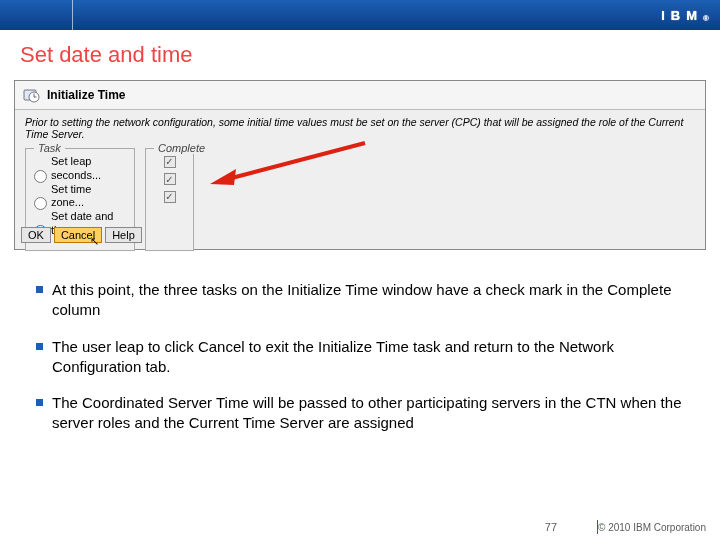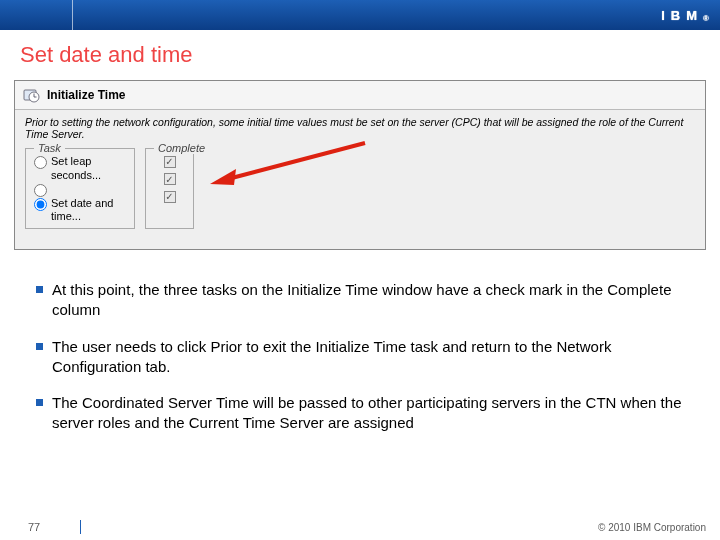--- a/index.html
+++ b/index.html
@@ -77,36 +77,36 @@
   }
   .ss-desc {
     font-size: 10.5px;
     margin-bottom: 8px;
     font-style: italic;
   }
   .ss-columns { display: flex; gap: 10px; }
   .fieldset {
     border: 1px solid #aaa;
     position: relative;
-    padding: 6px 8px 4px 8px;
+    padding: 6px 8px 12px 8px;
     background: #efefef;
   }
   .fieldset .legend {
     position: absolute;
     top: -7px; left: 8px;
     background: #efefef;
     padding: 0 4px;
     font-style: italic;
     font-size: 11px;
     color: #444;
   }
   .task-col { width: 110px; }
   .complete-col { width: 49px; text-align: center; }
   .radio-row {
-    display: flex; align-items: flex-start;
+    display: flex; align-items: flex-end;
     gap: 4px;
     font-size: 11px;
     line-height: 1.25;
     margin-bottom: 0px;
   }
   .radio-row input { margin-top: 1px; flex: 0 0 auto; }
   .chk-row { margin-bottom: 5px; }
   .chk {
     width: 12px; height: 12px;
     border: 1px solid #888;
@@ -165,22 +165,22 @@
     width: 7px; height: 7px;
     background: #1d5fb5;
   }
   
   .footer {
     position: absolute;
     left: 0; right: 0; bottom: 0;
     height: 26px;
     display: flex;
     align-items: center;
-    justify-content: space-between;
-    padding: 0 14px 0 28px;
+    justify-content: flex-end;
+    padding: 0 14px 0 4px;
     font-size: 10px;
     color: #5a5a5a;
   }
   .footer .divider-v {
     width: 1px; height: 14px;
     background: #1d5fb5;
     margin-left: 20px;
   }
   .footer-left { display: flex; align-items: center; gap: 20px; }
   .pagenum { font-size: 11px; }
@@ -213,45 +213,54 @@
     <div class="ss-desc">Prior to setting the network configuration, some initial time values must be set on the server (CPC) that will be assigned the role of the Current Time Server.</div>
     <div class="ss-columns">
       <div class="fieldset task-col">
         <span class="legend">Task</span>
         <label class="radio-row">
           <input type="radio" name="task" style="">
           <span>Set leap seconds...</span>
         </label>
         <label class="radio-row">
           <input type="radio" name="task" style="">
+          <span>Set time zone...</span>
         </label>
         <label class="radio-row">
           <input type="radio" name="task" checked="" style="">
           <span>Set date and time...</span>
         </label>
       </div>
       <div class="fieldset complete-col">
         <span class="legend">Complete</span>
         <div class="chk-row"><span class="chk">✓</span></div>
         <div class="chk-row"><span class="chk">✓</span></div>
         <div class="chk-row"><span class="chk">✓</span></div>
       </div>
     </div>
   </div>
+  <div class="ss-buttons">
+    <button class="ss-btn">OK</button>
+    <button class="ss-btn highlight">
+      <span>Cancel</span>
+      <span class="cursor-icon">↖</span>
+    </button>
+    <button class="ss-btn">Help</button>
+  </div>
 
   <svg class="arrow-svg" width="160" height="50">
     <defs></defs>
     <line x1="155" y1="4" x2="18" y2="40" stroke="#d21" stroke-width="4"></line>
     <polygon points="0,45 26,30 24,46" fill="#d21"></polygon>
   </svg>
 </div>
 
 <ul class="bullets">
   <li>At this point, the three tasks on the Initialize Time window have a check mark in the Complete column</li>
-  <li>The user needs to click Prior to exit the Initialize Time task and return to the Network Configuration tab.</li>
+  <li>The user leap to click Cancel to exit the Initialize Time task and return to the Network Configuration tab.</li>
   <li>The Coordinated Server Time will be passed to other participating servers in the CTN when the server roles and the Current Time Server are assigned</li>
 </ul>
 
 <div class="footer">
   <div class="footer-left">
     <span class="pagenum">77</span>
     <span class="divider-v"></span>
   </div>
   <span>© 2010 IBM Corporation</span>
 </div>

